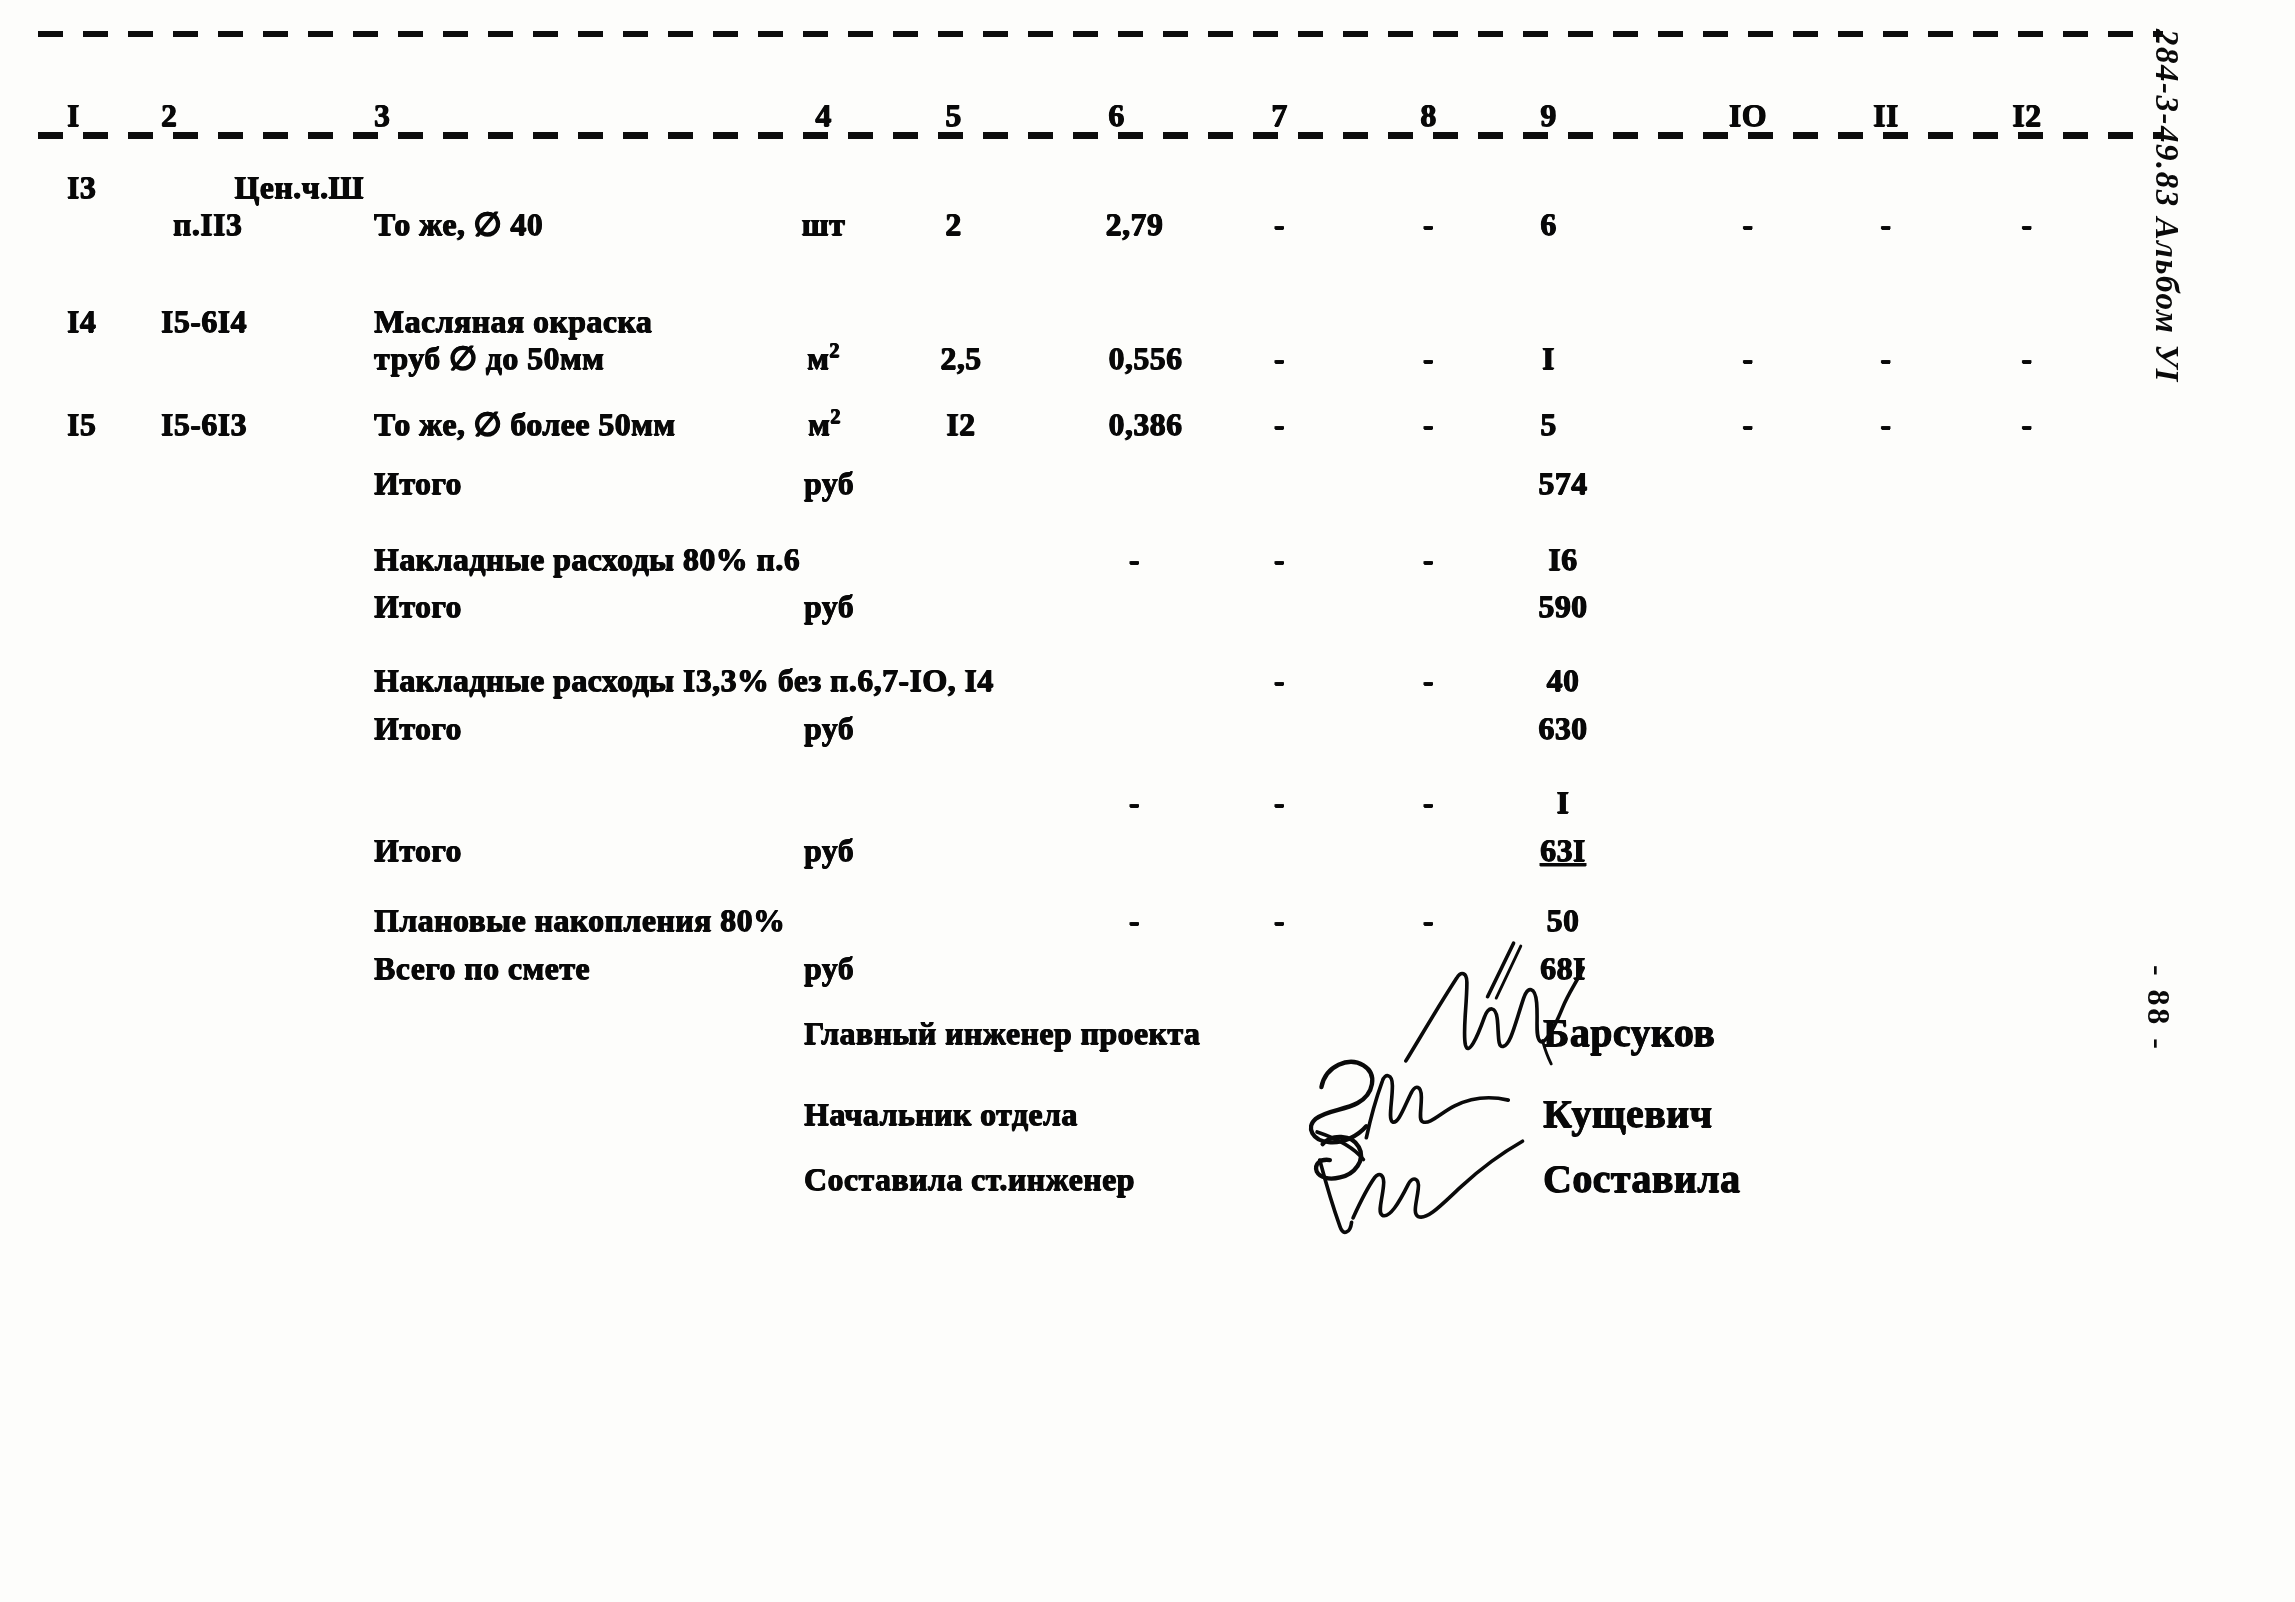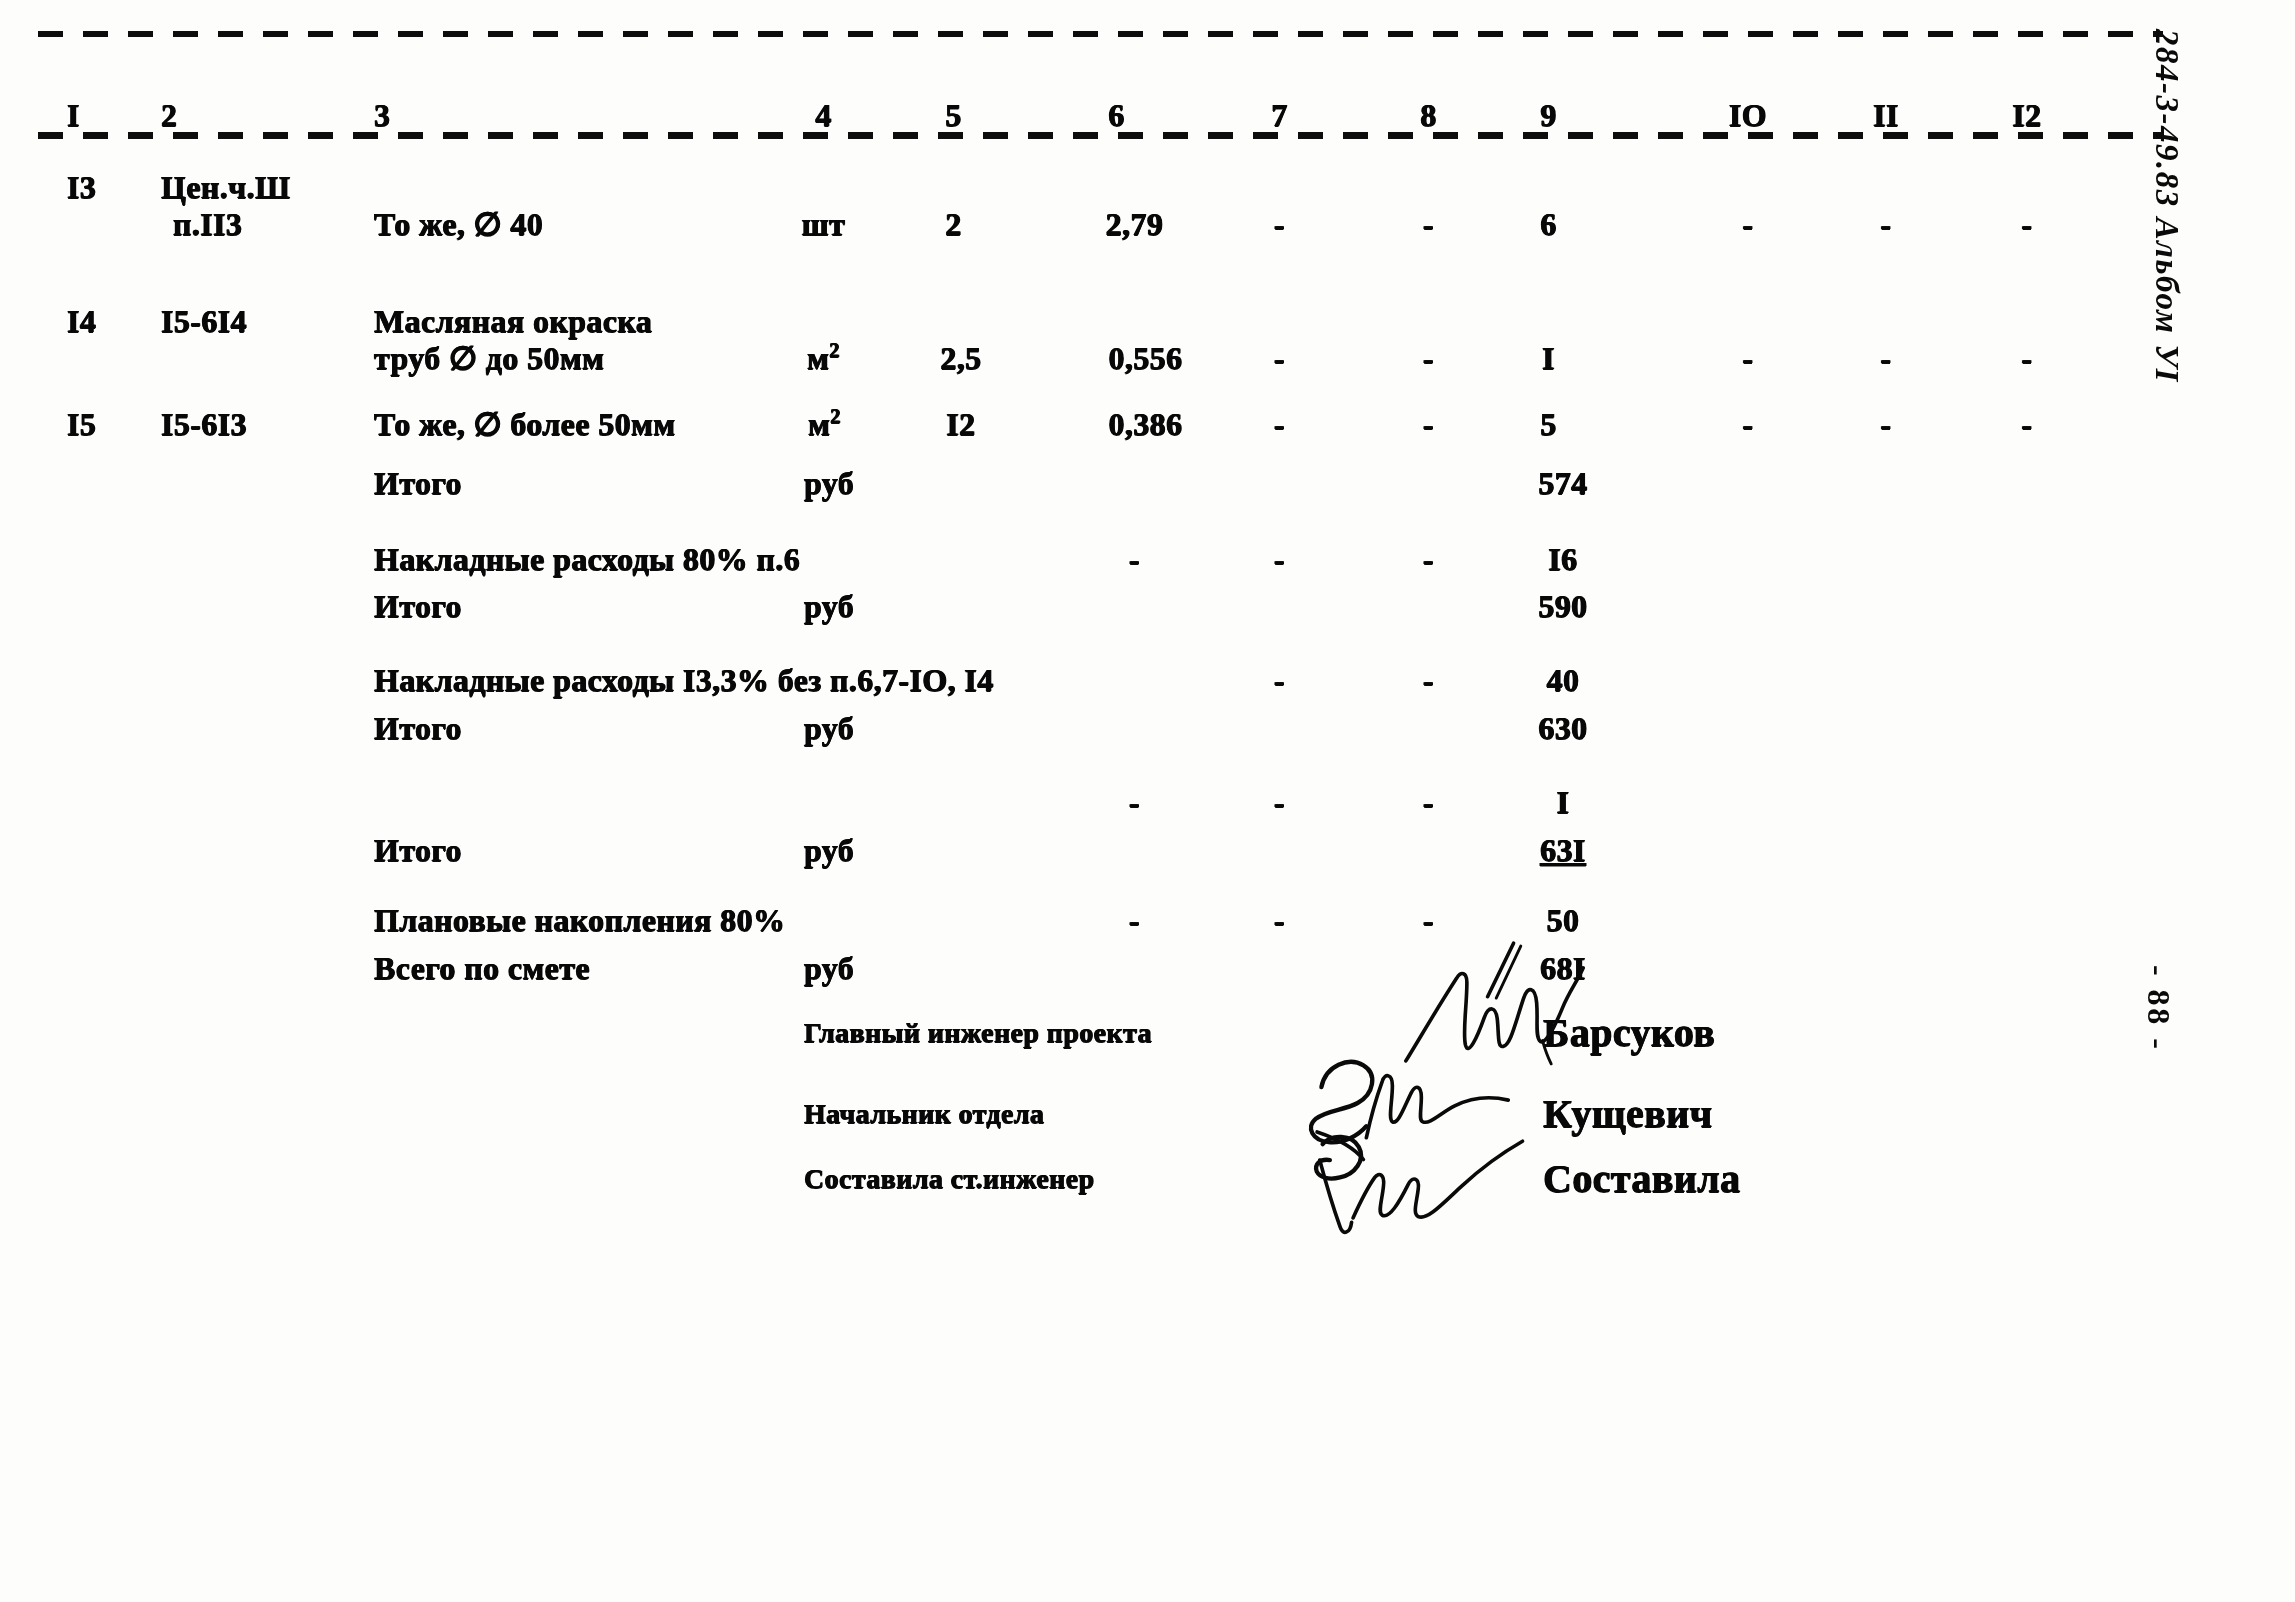--- a/index.html
+++ b/index.html
@@ -50,21 +50,21 @@
 
   .hdr { font-size: 32px; }
 
   .unit-sup {
     font-size: 20.3px;
     vertical-align: super;
     line-height: 0;
   }
 
   
-  .sig-label { position: absolute; font-size: 28px; line-height: 38px; }
+  .sig-label { position: absolute; font-size: 32px; line-height: 38px; }
   .sig-name  { position: absolute; font-size: 40px; line-height: 38px; }
   .sig-mark  { position: absolute; }
 
   
   .margin-code {
     position: absolute;
     top: 29px;
     left: 2185px;
     transform-origin: left top;
     transform: rotate(90deg);
@@ -105,21 +105,21 @@
   <div class="cell ink hdr c-center" style="left:921px;top:96px; width:65px;">5</div>
   <div class="cell ink hdr c-center" style="left:1073px;top:96px; width:87px;">6</div>
   <div class="cell ink hdr c-center" style="left:1247px;top:96px; width:65px;">7</div>
   <div class="cell ink hdr c-center" style="left:1396px;top:96px; width:65px;">8</div>
   <div class="cell ink hdr c-center" style="left:1512px;top:96px; width:73px;">9</div>
   <div class="cell ink hdr c-center" style="left:1708px;top:96px; width:80px;">IO</div>
   <div class="cell ink hdr c-center" style="left:1846px;top:96px; width:80px;">II</div>
   <div class="cell ink hdr c-center" style="left:1987px;top:96px; width:80px;">I2</div>
 
   <div class="cell ink c-left" style="left:67px;  top:168px; width:73px;">I3</div>
-  <div class="cell ink c-left" style="left:161px; top:168px; width:203px;">Цен.ч.Ш</div>
+  <div class="cell ink c-left" style="left:161px; top:168px; width:203px;text-align:right;">Цен.ч.Ш</div>
   <div class="cell ink c-left" style="left:173px; top:205px; width:203px;">п.II3</div>
   <div class="cell ink c-left" style="left:374px; top:205px; width:406px;">То же, ∅ 40</div>
   <div class="cell ink c-center" style="left:791px;top:205px; width:65px;">шт</div>
   <div class="cell ink c-center" style="left:921px;top:205px; width:65px;">2</div>
   <div class="cell ink c-center" style="left:1073px;top:205px; width:123px;">2,79</div>
   <div class="cell ink c-center" style="left:1247px;top:205px; width:65px;">-</div>
   <div class="cell ink c-center" style="left:1396px;top:205px; width:65px;">-</div>
   <div class="cell ink c-center" style="left:1512px;top:205px; width:73px;">6</div>
   <div class="cell ink c-center" style="left:1708px;top:205px; width:80px;">-</div>
   <div class="cell ink c-center" style="left:1846px;top:205px; width:80px;">-</div>

